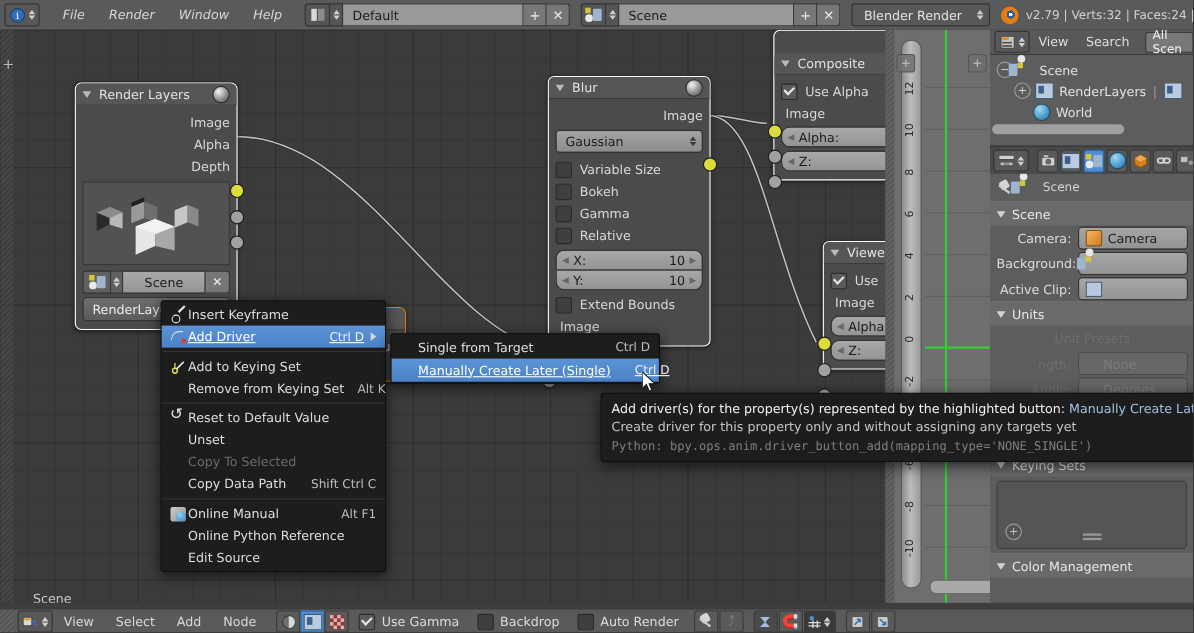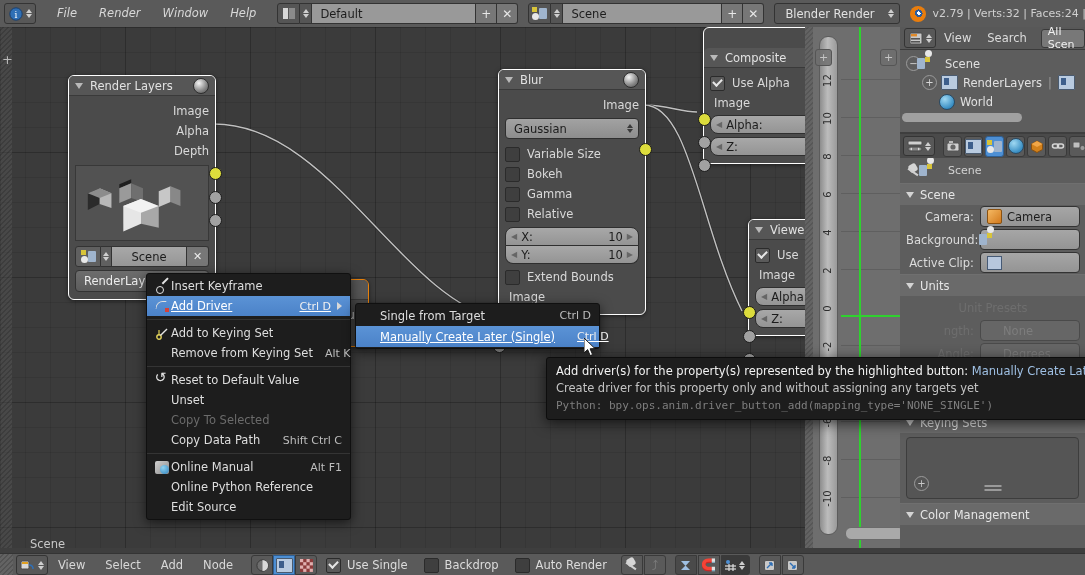--- a/index.html
+++ b/index.html
@@ -689,21 +689,21 @@
             <rect x="9.7" y="3.2" width="3.2" height="3.2" fill="#e0b0b0"></rect>
             <rect x="0" y="6.5" width="3.2" height="3.2" fill="#e0b0b0"></rect>
             <rect x="6.5" y="6.5" width="3.2" height="3.2" fill="#e0b0b0"></rect>
             <rect x="3.2" y="9.7" width="3.2" height="3.2" fill="#e0b0b0"></rect>
             <rect x="9.7" y="9.7" width="3.2" height="3.2" fill="#e0b0b0"></rect>
           </svg>
       </span>
     </div>
     <div class="bb-chk">
         <span class="bb-cb on"></span>
-        <span>Use Single</span>
+        <span>Use Gamma</span>
       </div>
     <div class="bb-chk" style="margin-left:16px;">
         <span class="bb-cb"></span>
         <span>Backdrop</span>
       </div>
     <div class="bb-chk" style="margin-left:16px;">
         <span class="bb-cb"></span>
         <span>Auto Render</span>
       </div>
 

